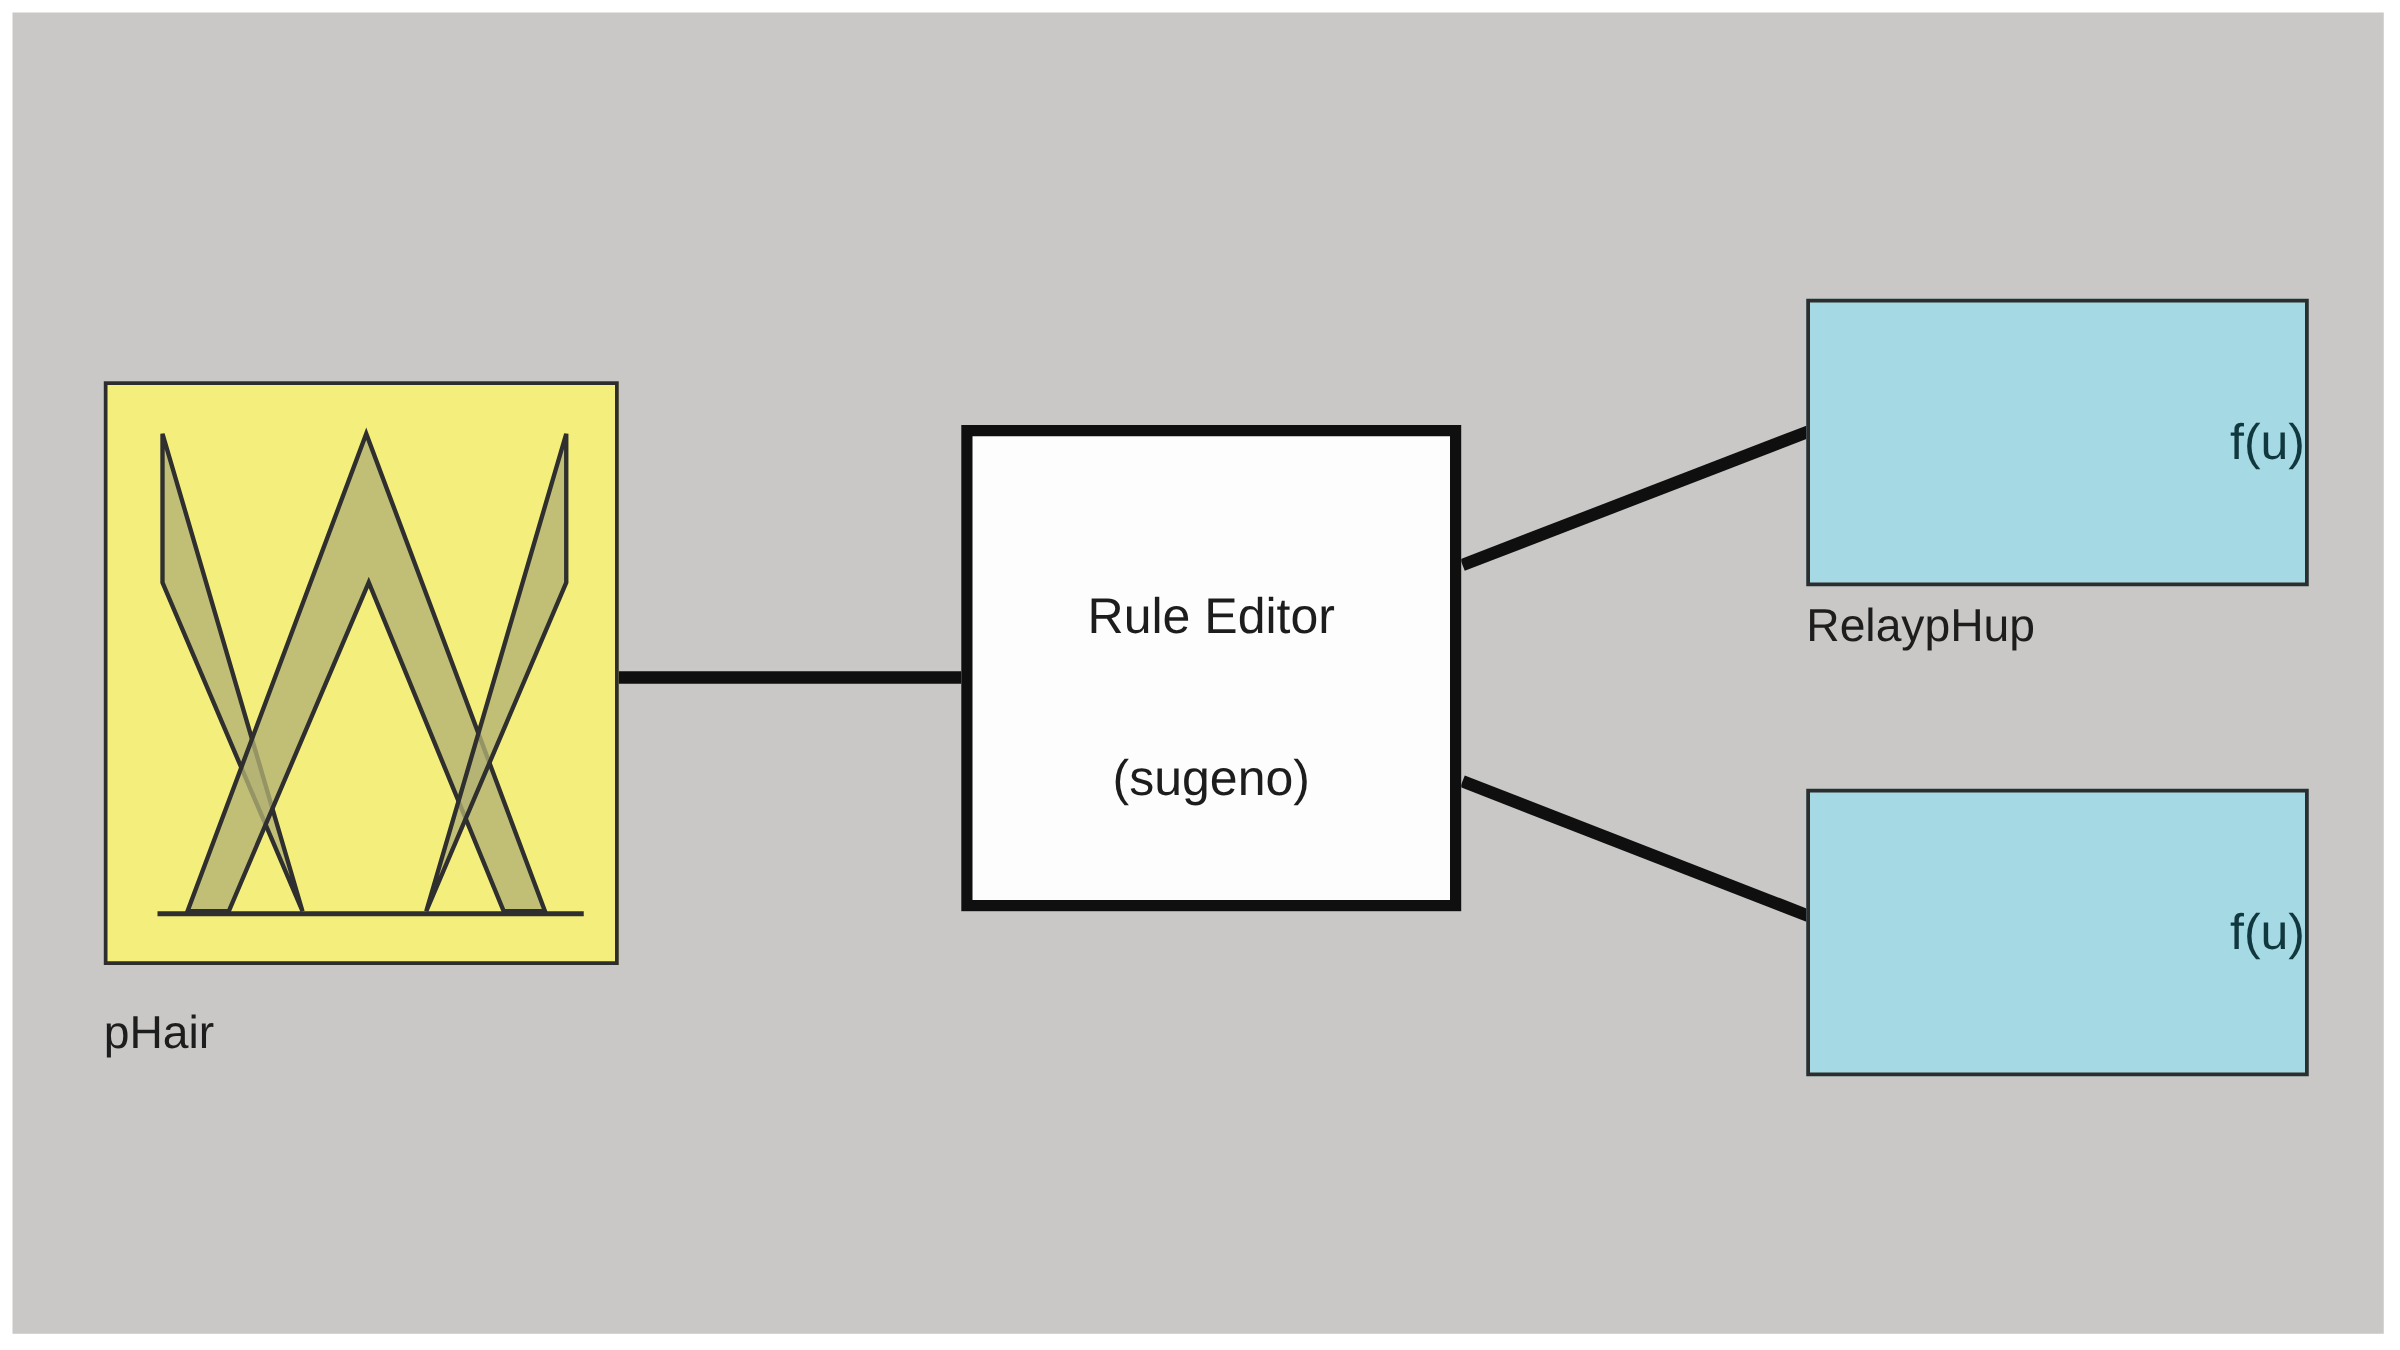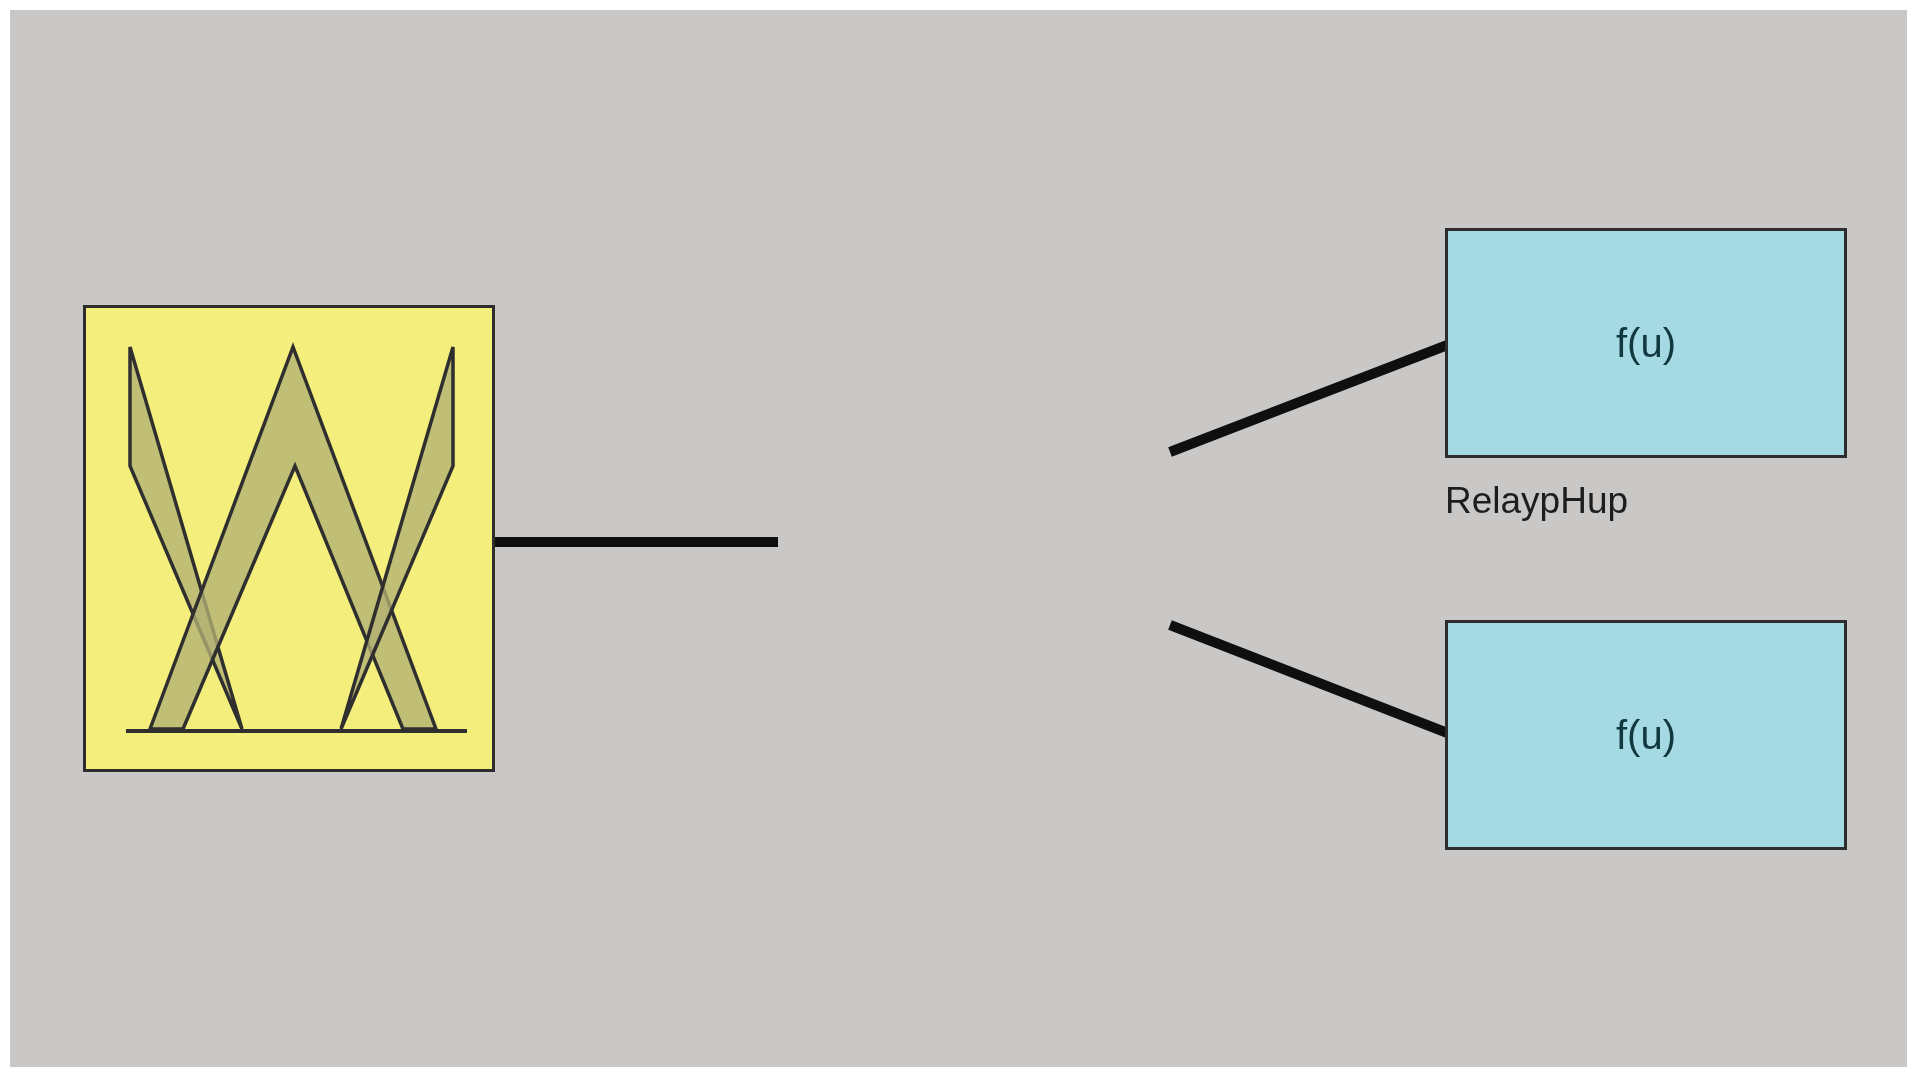--- a/index.html
+++ b/index.html
@@ -41,21 +41,21 @@
   }
   .rule-line2 {
     position: absolute; left: 0; width: 100%;
     top: 252px; text-align: center;
     font-size: 40px; color: #1d1d1d;
   }
   .output-block {
     width: 402px; height: 230px;
     background: #a5dae4;
     border: 3px solid #2d2d2d;
-    display: flex; align-items: center; justify-content: center;
+    display: flex; align-items: center; justify-content: flex-end; margin-top: 11px;
   }
   .output-block .fu {
     font-size: 40px; color: #12383f;
   }
   .output-1 { left: 1435px; top: 218px; }   
   .output-2 { left: 1435px; top: 610px; }   
   .node-label {
     position: absolute; 
     font-size: 37px; color: #1d1d1d;
   }
@@ -81,21 +81,26 @@
           <polygon points="44,39 44,158 156,421"></polygon>
 
           <polygon points="64,421 207,39 350,421 317,421 209,158 97,421"></polygon>
 
           <polygon points="367,39 367,158 255,421"></polygon>
         </g>
 
         <line x1="40" y1="423" x2="381" y2="423" stroke="#2f2f2f" stroke-width="4"></line>
       </svg>
     </div>
+    <div class="node-label input-label">pHair</div>
 
+    <div class="block rule-block">
+      <div class="rule-line1">Rule Editor</div>
+      <div class="rule-line2">(sugeno)</div>
+    </div>
 
     <div class="block output-block output-1">
       <span class="fu">f(u)</span>
     </div>
     <div class="node-label output-1-label">RelaypHup</div>
 
     <div class="block output-block output-2">
       <span class="fu">f(u)</span>
     </div>
 

